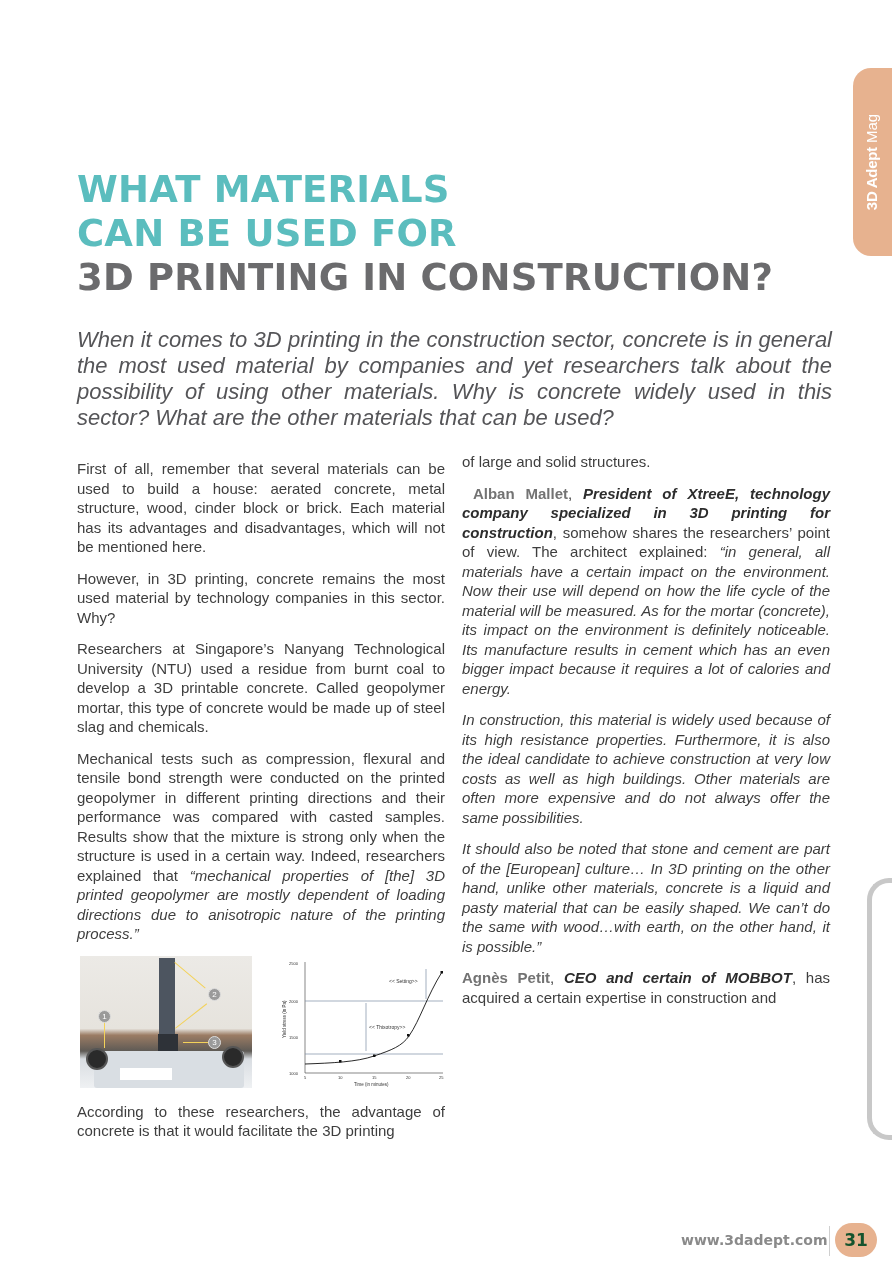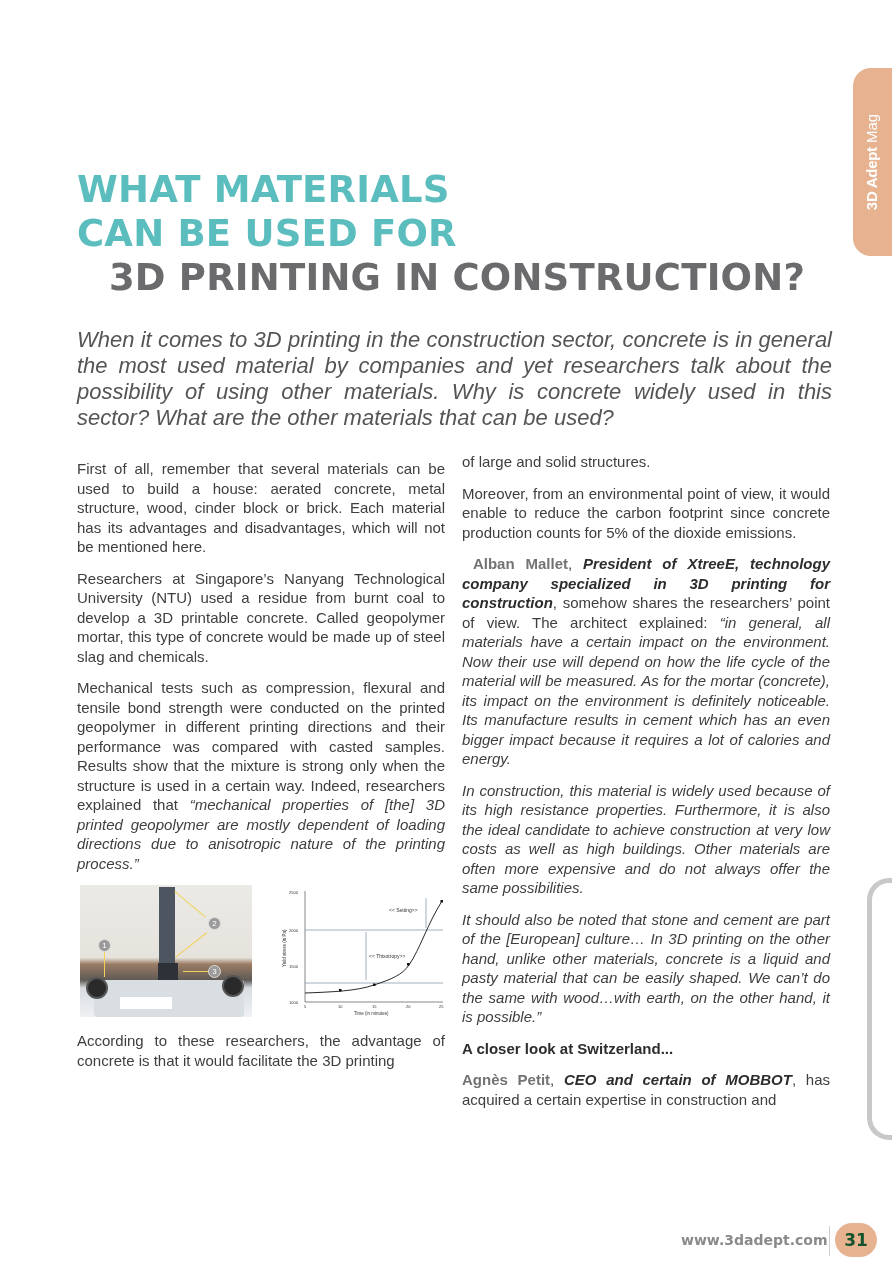--- a/index.html
+++ b/index.html
@@ -21,21 +21,21 @@
 
   .side-bracket {
     position: absolute; left: 867px; top: 878px; width: 40px; height: 262px;
     border: 5px solid #c8c8c8; border-right: none; border-radius: 22px 0 0 22px;
   }
 
   .title { position: absolute; left: 77px; top: 168px; width: 760px;
     font-family: "DejaVu Sans", sans-serif; font-weight: bold; font-size: 37px;
     line-height: 44px; letter-spacing: 0.2px; }
   .title .t1, .title .t2 { color: #5bbdbe; display: block; }
-  .title .t3 { color: #6b6b6d; display: block; text-align: center; }
+  .title .t3 { color: #6b6b6d; display: block; }
 
   .lead { position: absolute; left: 77px; top: 327px; width: 755px;
     font-style: italic; font-size: 22px; line-height: 26px; color: #555558; text-align: justify; }
 
   .col { position: absolute; top: 452px; width: 368px; font-size: 15px; line-height: 19.5px; color: #3e3e3e; }
   .col-left { left: 77px; margin-top: 7px; }
   .col-right { left: 462px; }
   .col p { margin-bottom: 12px; text-align: justify; }
   .col em { font-style: italic; }
   .col .bold { font-weight: bold; color: #737373; }
@@ -76,20 +76,21 @@
 <h1 class="title">
   <span class="t1">WHAT MATERIALS</span>
   <span class="t2">CAN BE USED FOR</span>
   <span class="t3">3D PRINTING IN CONSTRUCTION?</span>
 </h1>
 
 <p class="lead">When it comes to 3D printing in the construction sector, concrete is in general the most used material by companies and yet researchers talk about the possibility of using other materials. Why is concrete widely used in this sector? What are the other materials that can be used?</p>
 
 <div class="col col-left">
   <p>First of all, remember that several materials can be used to build a house: aerated concrete, metal structure, wood, cinder block or brick. Each material has its advantages and disadvantages, which will not be mentioned here.</p>
+  <p>However, in 3D printing, concrete remains the most used material by technology companies in this sector. Why?</p>
   <p>Researchers at Singapore’s Nanyang Technological University (NTU) used a residue from burnt coal to develop a 3D printable concrete. Called geopolymer mortar, this type of concrete would be made up of steel slag and chemicals.</p>
   <p><span>Mechanical tests such as compression, flexural and tensile bond strength were conducted on the printed geopolymer in different printing directions and their performance was compared with casted samples. Results show that the mixture is strong only when the structure is used in a certain way. Indeed, researchers explained that </span><em>“mechanical properties of [the] 3D printed geopolymer are mostly dependent of loading directions due to anisotropic nature of the printing process.”</em></p>
 
   <div class="figures">
     <div class="photo">
       <div class="column"></div>
       <div class="base"></div>
       <div class="scale"></div>
       <div class="screen"></div>
       <div class="gauge" style="left:6px;top:92px;"></div>
@@ -131,23 +132,21 @@
         <text x="0" y="0" font-size="4.5" fill="#333" font-family="Liberation Sans, sans-serif" transform="translate(9,82) rotate(-90)">Yield stress (in Pa)</text>
       </svg>
     </div>
   </div>
 
   <p>According to these researchers, the advantage of concrete is that it would facilitate the 3D printing</p>
 </div>
 
 <div class="col col-right">
   <p>of large and solid structures.</p>
-  <p>Moreover, from an environmental point of view, it would enable to reduce the carbon footprint since concrete production counts for 5% of the dioxide emissions.</p>
   <p>&nbsp;<span class="bold">Alban Mallet</span><span>, </span><span class="bolditalic">President of XtreeE, technology company specialized in 3D printing for construction</span><span>, somehow shares the researchers’ point of view. The architect explained: </span><em>“in general, all materials have a certain impact on the environment. Now their use will depend on how the life cycle of the material will be measured. As for the mortar (concrete), its impact on the environment is definitely noticeable.  Its manufacture results in cement which has an even bigger impact because it requires a lot of calories and energy.</em></p>
   <p><em>In construction, this material is widely used because of its high resistance properties. Furthermore, it is also the ideal candidate to achieve construction at very low costs as well as high buildings. Other materials are often more expensive and do not always offer the same possibilities.</em></p>
   <p><em>It should also be noted that stone and cement are part of the [European] culture… In 3D printing on the other hand, unlike other materials, concrete is a liquid and pasty material that can be easily shaped. We can’t do the same with wood…with earth, on the other hand, it is possible.”</em></p>
-  <div class="subhead">A closer look at Switzerland...</div>
   <p><span class="bold">Agnès Petit</span><span>, </span><span class="bolditalic">CEO and certain of MOBBOT</span><span>, has acquired a certain expertise in construction and</span></p>
 </div>
 
 <div class="footer-url">www.3dadept.com</div>
 <div class="footer-sep"></div>
 <div class="page-badge">31</div>
 
 </body></html>

